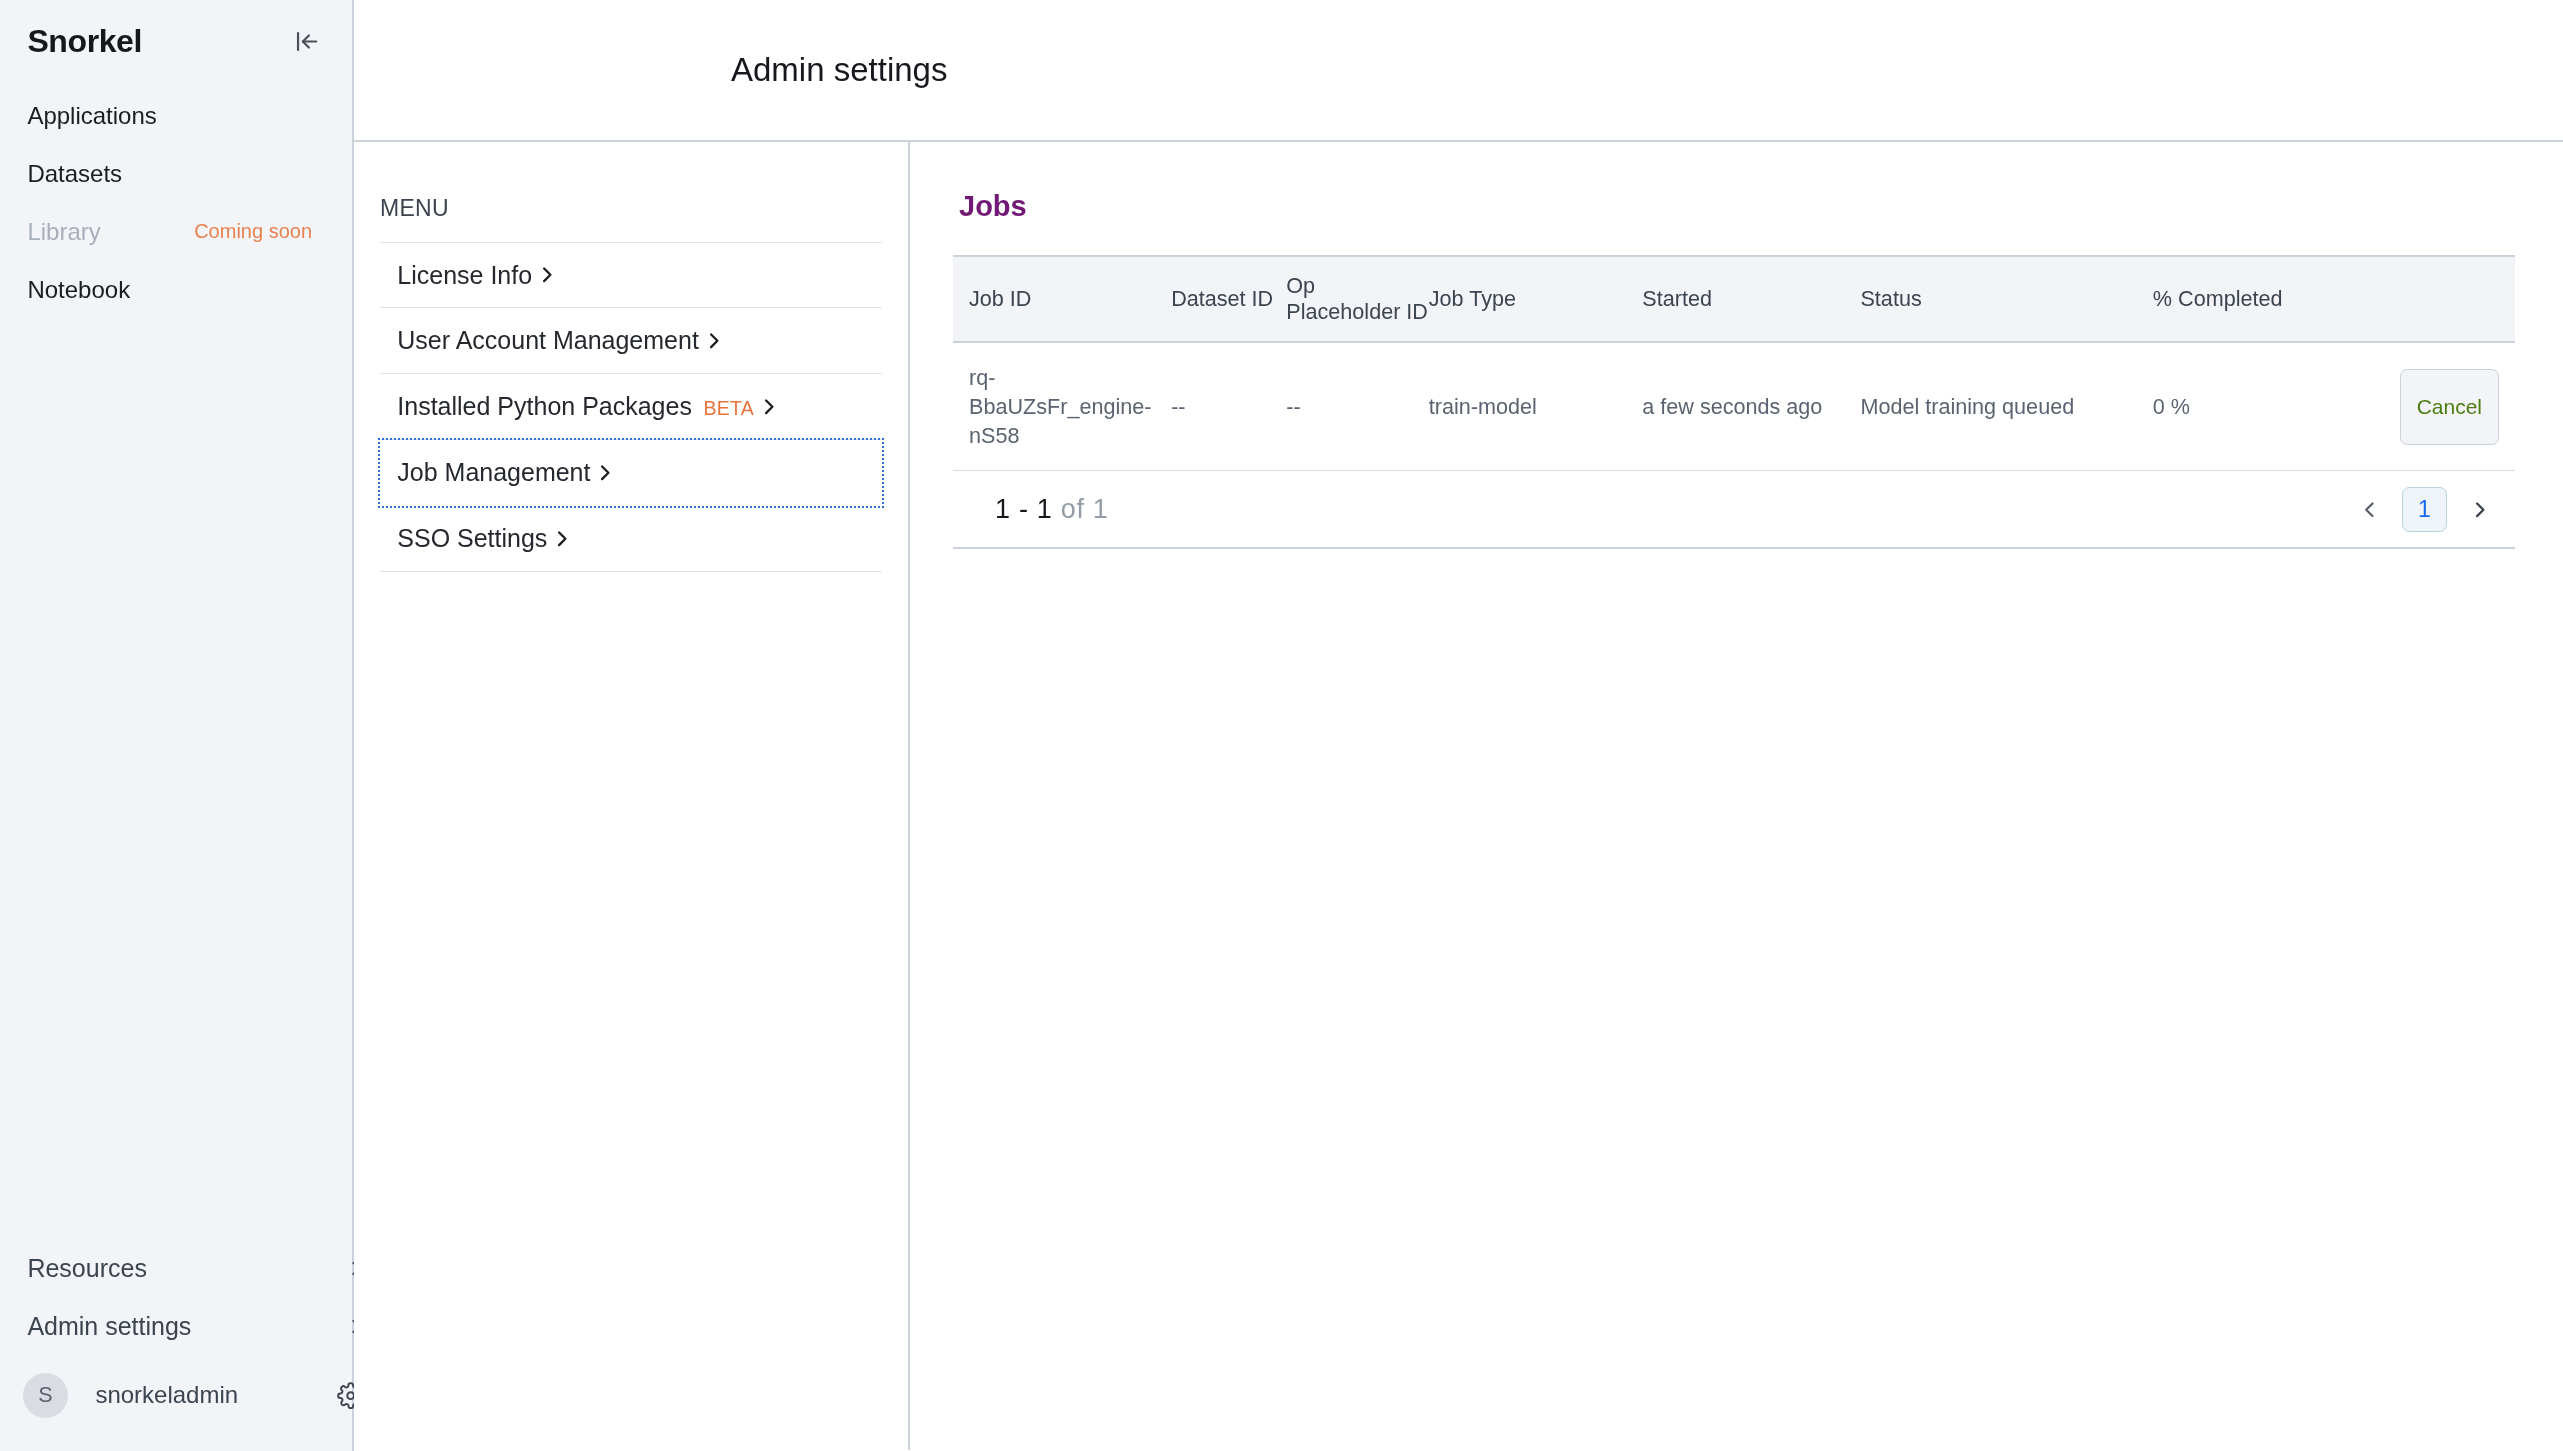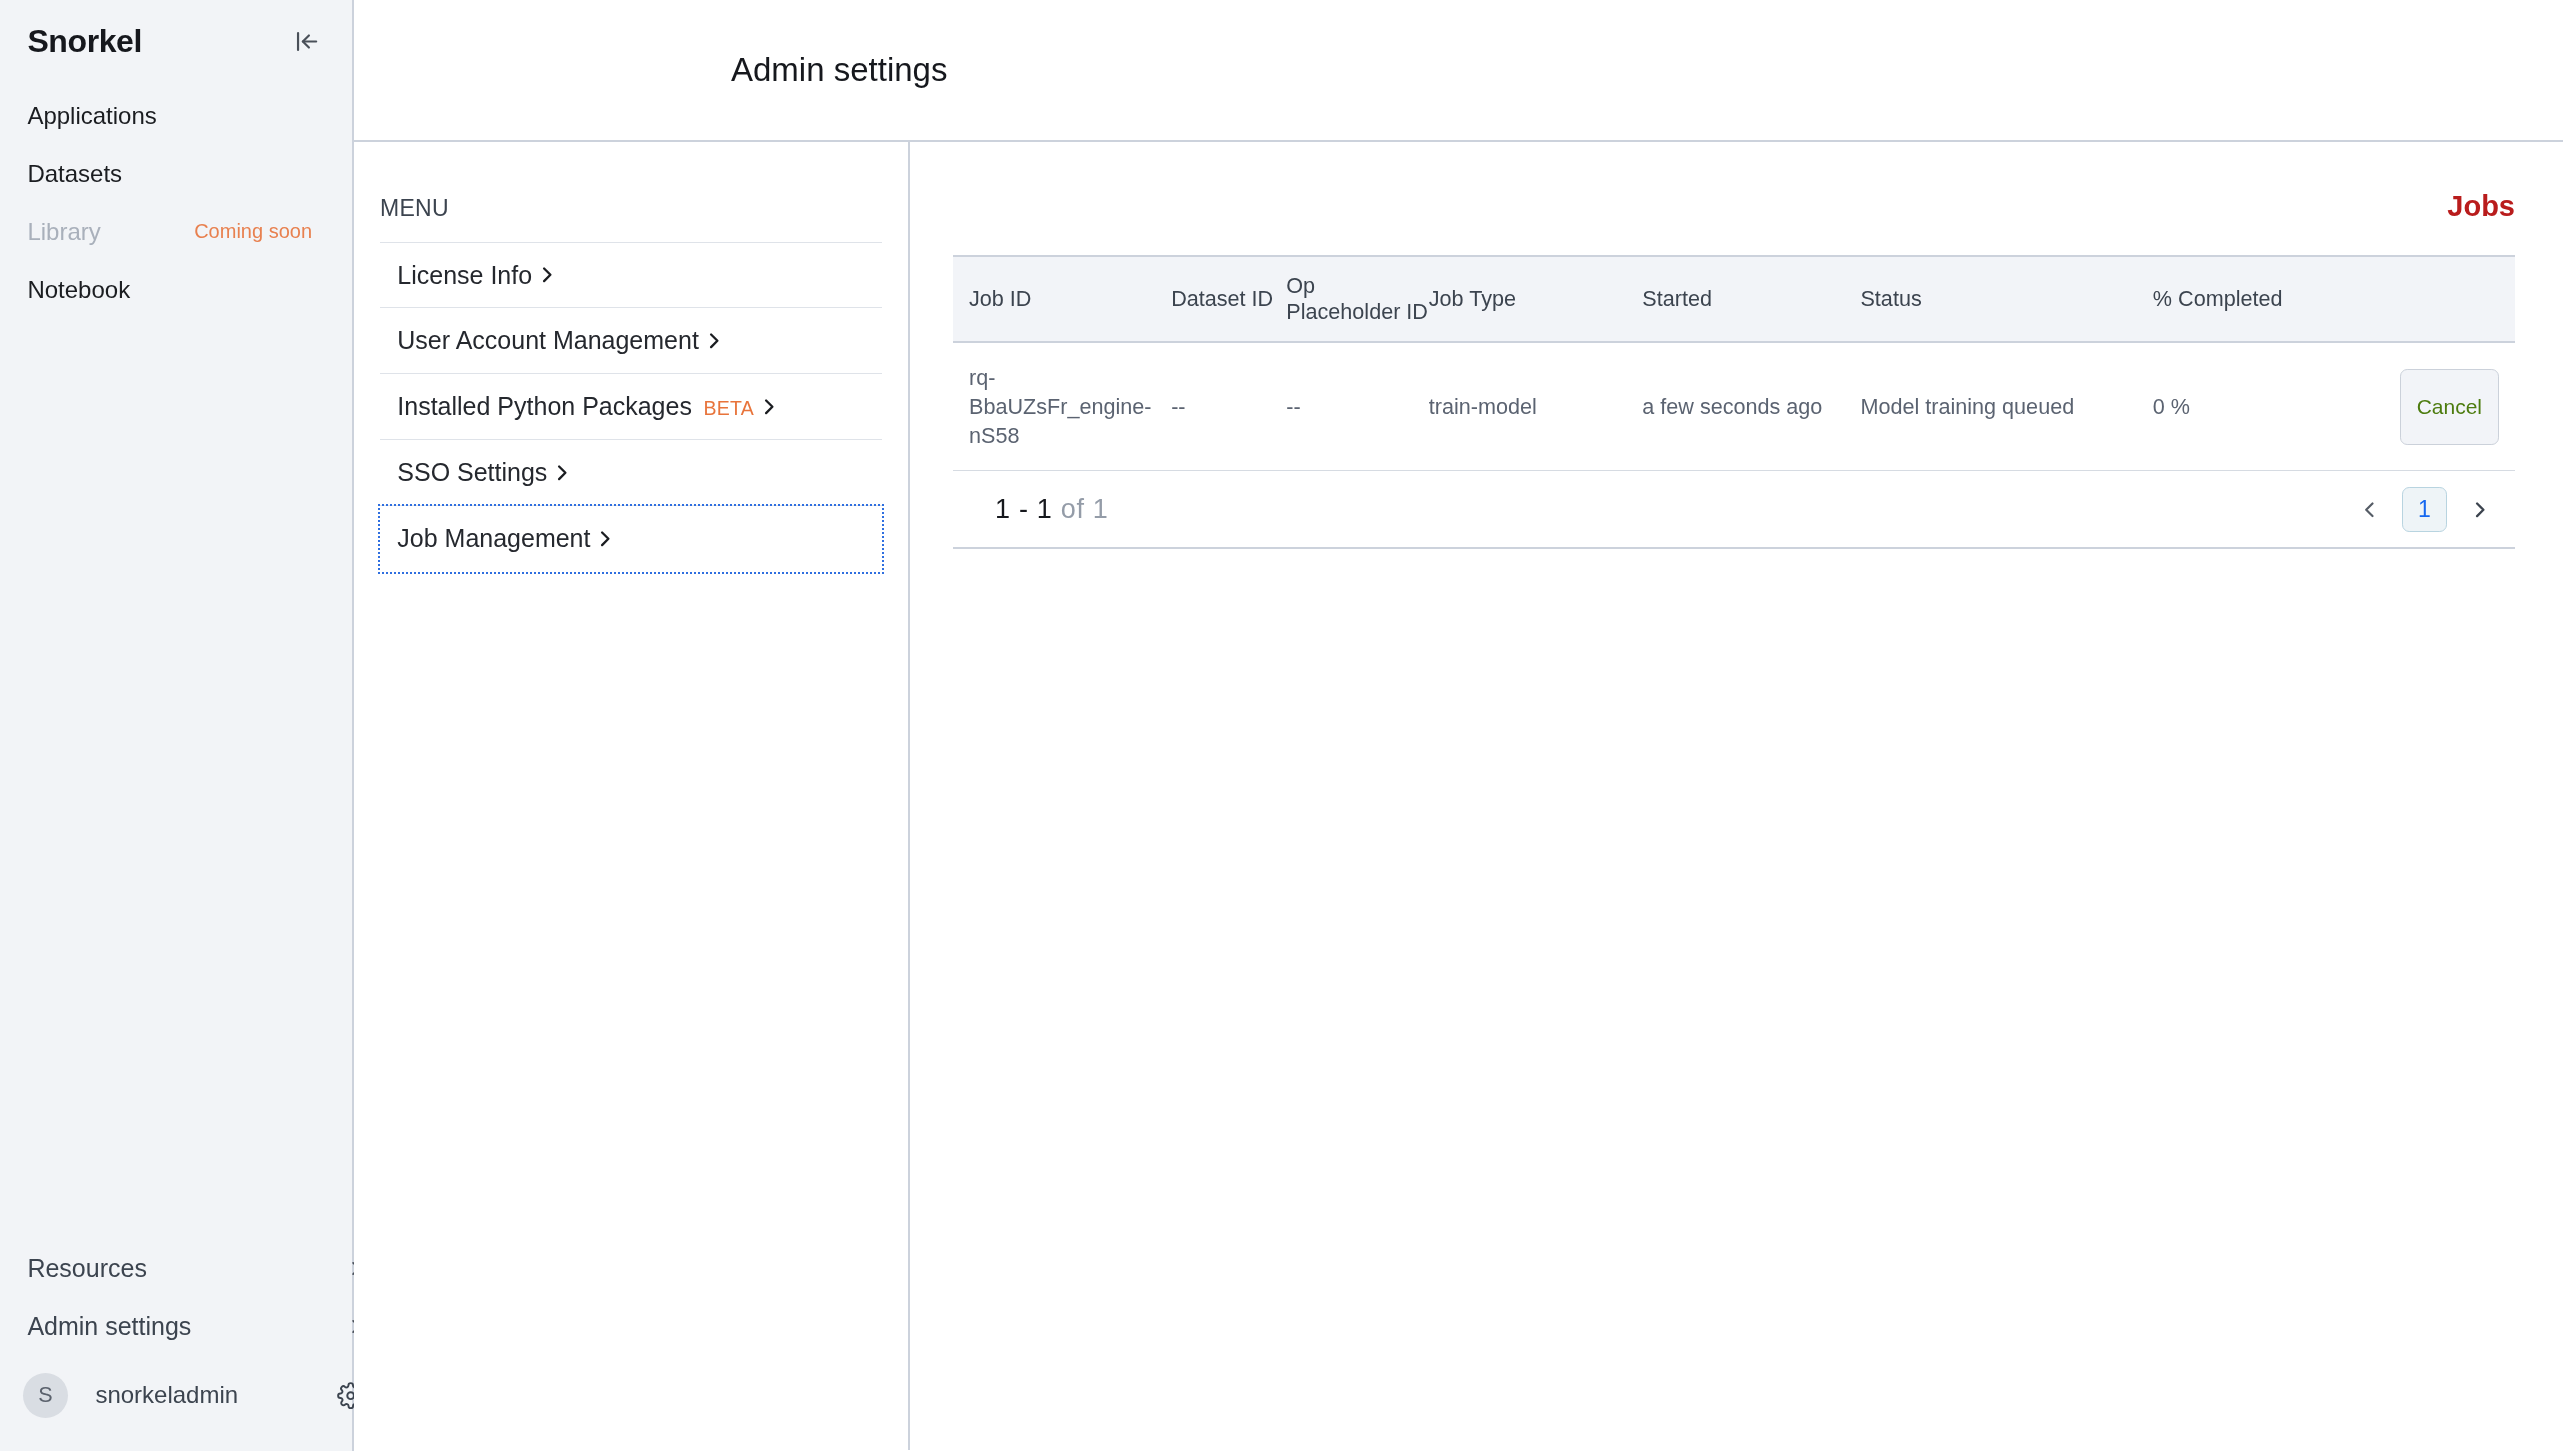--- a/index.html
+++ b/index.html
@@ -122,21 +122,21 @@
   .menu-row.focused {
     outline: 2.2px dotted #2f6fe0;
     outline-offset: 0;
     border-bottom-color: transparent;
     z-index: 2;
   }
   .chev-lg { display: flex; align-items: center; justify-content: center; width: 29px; }
 
   
   .jobs-panel { flex: 1; padding: 48px 72px 0 43px; }
-  .jobs-title { font-size: 29px; color: #b91c1c; margin-left: 6px; text-align: right; }
+  .jobs-title { font-size: 29px; color: #701a75; margin-left: 6px; }
 
   table.jobs {
     width: 1562px;
     border-collapse: collapse;
     margin-top: 32px;
     table-layout: fixed;
   }
   table.jobs thead tr { background: #f2f4f8; }
   table.jobs th {
     text-align: left;
@@ -318,34 +318,34 @@
               <span>Installed Python Packages</span>
               <span class="mbeta">BETA</span>
             </span>
             <span class="chev-lg">
               <svg width="21.6" height="21.6" viewBox="0 0 24 24" fill="none" stroke="#1b1d21" stroke-width="2.6" stroke-linecap="round" stroke-linejoin="round">
                   <polyline points="9,5 16,12 9,19"></polyline>
                 </svg>
             </span>
           </div>
 
+          <div class="menu-row focused">
+            <span class="mlabel">
+              <span>Job Management</span>
+            </span>
+            <span class="chev-lg">
+              <svg width="21.6" height="21.6" viewBox="0 0 24 24" fill="none" stroke="#1b1d21" stroke-width="2.6" stroke-linecap="round" stroke-linejoin="round">
+                  <polyline points="9,5 16,12 9,19"></polyline>
+                </svg>
+            </span>
+          </div>
+
           <div class="menu-row">
             <span class="mlabel">
               <span>SSO Settings</span>
-            </span>
-            <span class="chev-lg">
-              <svg width="21.6" height="21.6" viewBox="0 0 24 24" fill="none" stroke="#1b1d21" stroke-width="2.6" stroke-linecap="round" stroke-linejoin="round">
-                  <polyline points="9,5 16,12 9,19"></polyline>
-                </svg>
-            </span>
-          </div>
-
-          <div class="menu-row focused">
-            <span class="mlabel">
-              <span>Job Management</span>
             </span>
             <span class="chev-lg">
               <svg width="21.6" height="21.6" viewBox="0 0 24 24" fill="none" stroke="#1b1d21" stroke-width="2.6" stroke-linecap="round" stroke-linejoin="round">
                   <polyline points="9,5 16,12 9,19"></polyline>
                 </svg>
             </span>
           </div>
 
         </div>
       </section>

